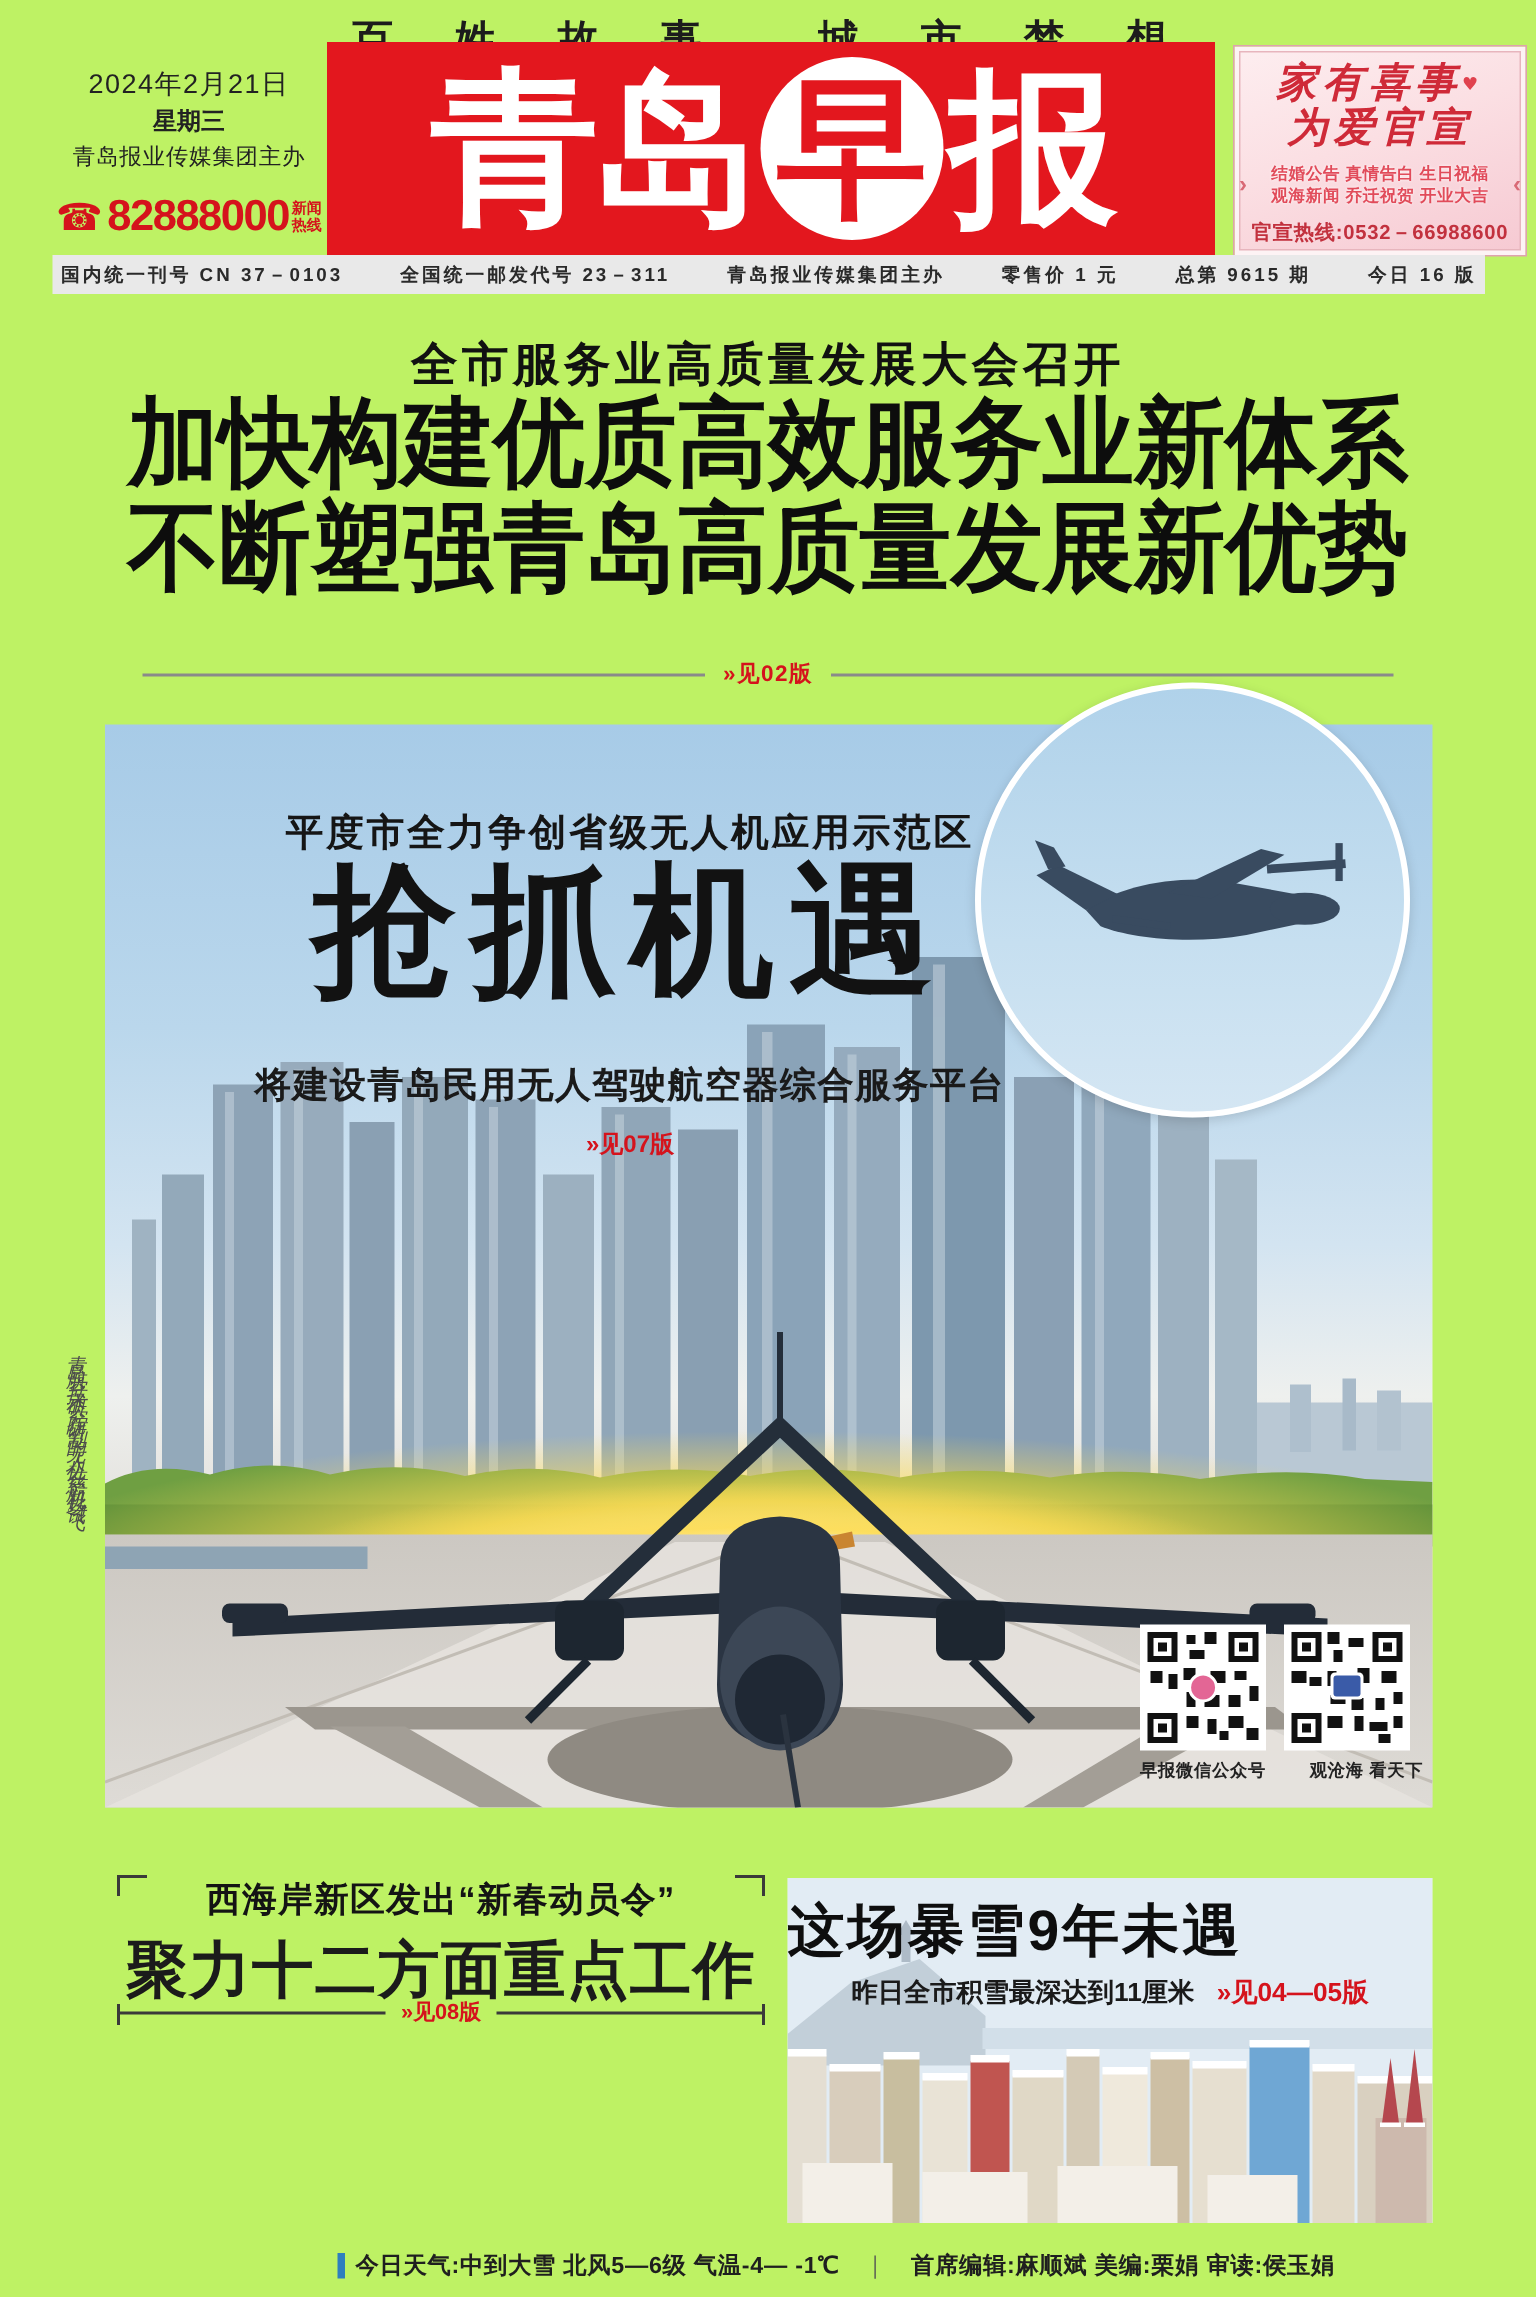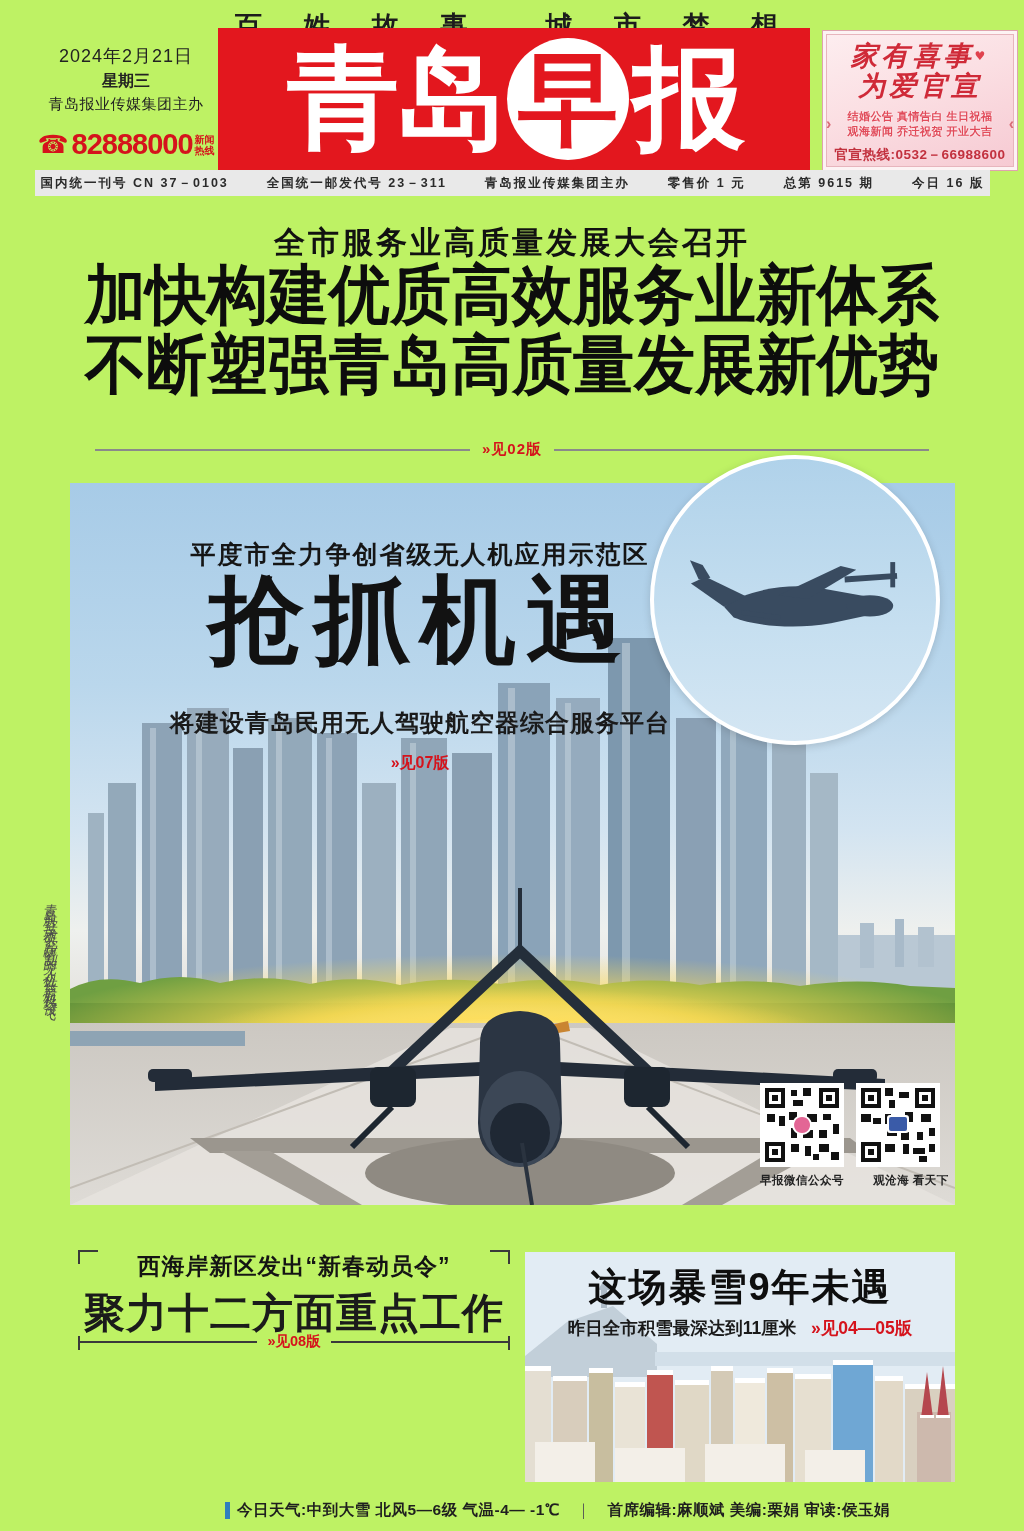--- a/index.html
+++ b/index.html
@@ -68,21 +68,21 @@
   .corner.bl { left:0; bottom:0; border-left:2px solid #3a3a3a; }
   .corner.br { right:0; bottom:0; border-right:2px solid #3a3a3a; }
   .sb-kicker { font-size:23px; font-weight:900; color:#141414; letter-spacing:1px; padding-top:1px; }
   .sb-headline { font-size:41px; font-weight:bold; color:#1b1b1b; letter-spacing:1px; margin-top:4px; }
   .sb-refrow { position:absolute; left:0; bottom:-1px; width:100%; display:flex; align-items:center; }
   .sb-refrow .rule { flex:1; border-top:2px solid #3a3a3a; }
   .sb-refrow .ref { color:#d5131c; font-size:14.5px; font-weight:bold; padding:0 10px; }
 
   
   .snow-photo { position:absolute; left:525px; top:1252px; width:430px; height:230px; background:linear-gradient(180deg,#e6eff6 0%,#dde9f2 45%,#e9eef2 100%); overflow:hidden; }
-  .snow-headline { position:absolute; left:0; top:10px; width:100%; text-align:center; font-size:38px; font-weight:900; color:#0e0e0e; letter-spacing:2px; }
+  .snow-headline { position:absolute; left:0; top:10px; width:100%; text-align:left; font-size:38px; font-weight:900; color:#0e0e0e; letter-spacing:2px; }
   .snow-subrow { position:absolute; left:0; top:64px; width:100%; text-align:center; font-size:17.5px; font-weight:bold; }
   .snow-sub { color:#1a1a1a; }
   .snow-ref { color:#d5131c; margin-left:10px; }
   .snow-caption { position:absolute; left:0; top:206px; width:100%; text-align:center; font-size:13px; font-weight:bold; color:#4b4b4b; text-shadow:0 0 3px #fff,0 0 3px #fff; white-space:nowrap; }
 
   
   .footer { position:absolute; left:225px; top:1500px; display:flex; align-items:center; font-size:15.5px; font-weight:bold; color:#1f1f1f; letter-spacing:0.5px; }
   .footer .bar { width:5px; height:17px; background:#2e7fbe; margin-right:7px; }
   .footer .sep { color:#555; margin:0 16px; font-weight:normal; }
 </style>

